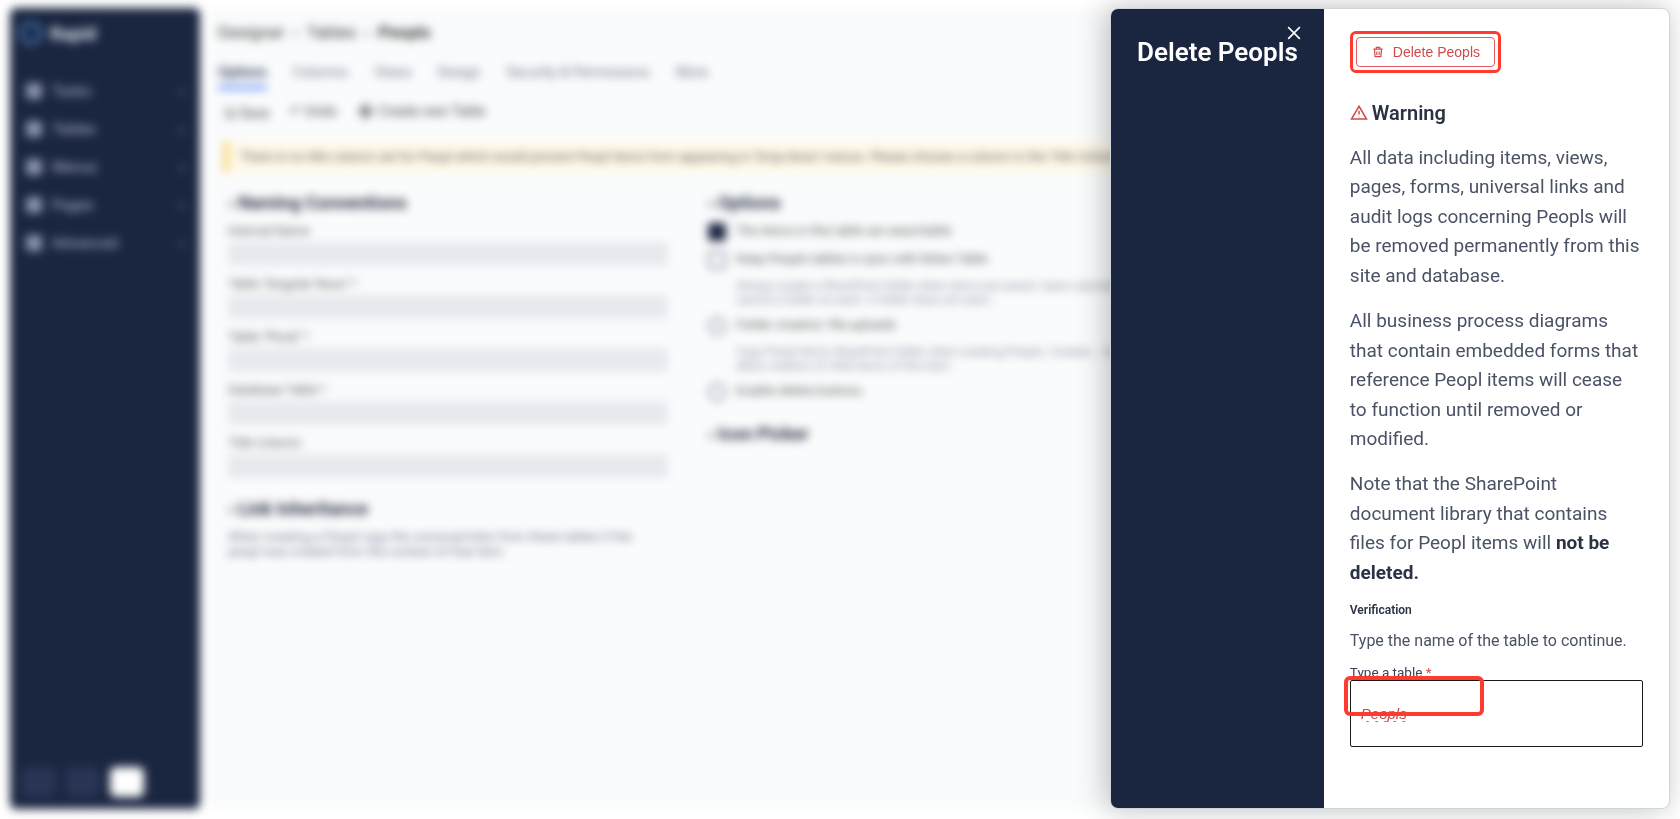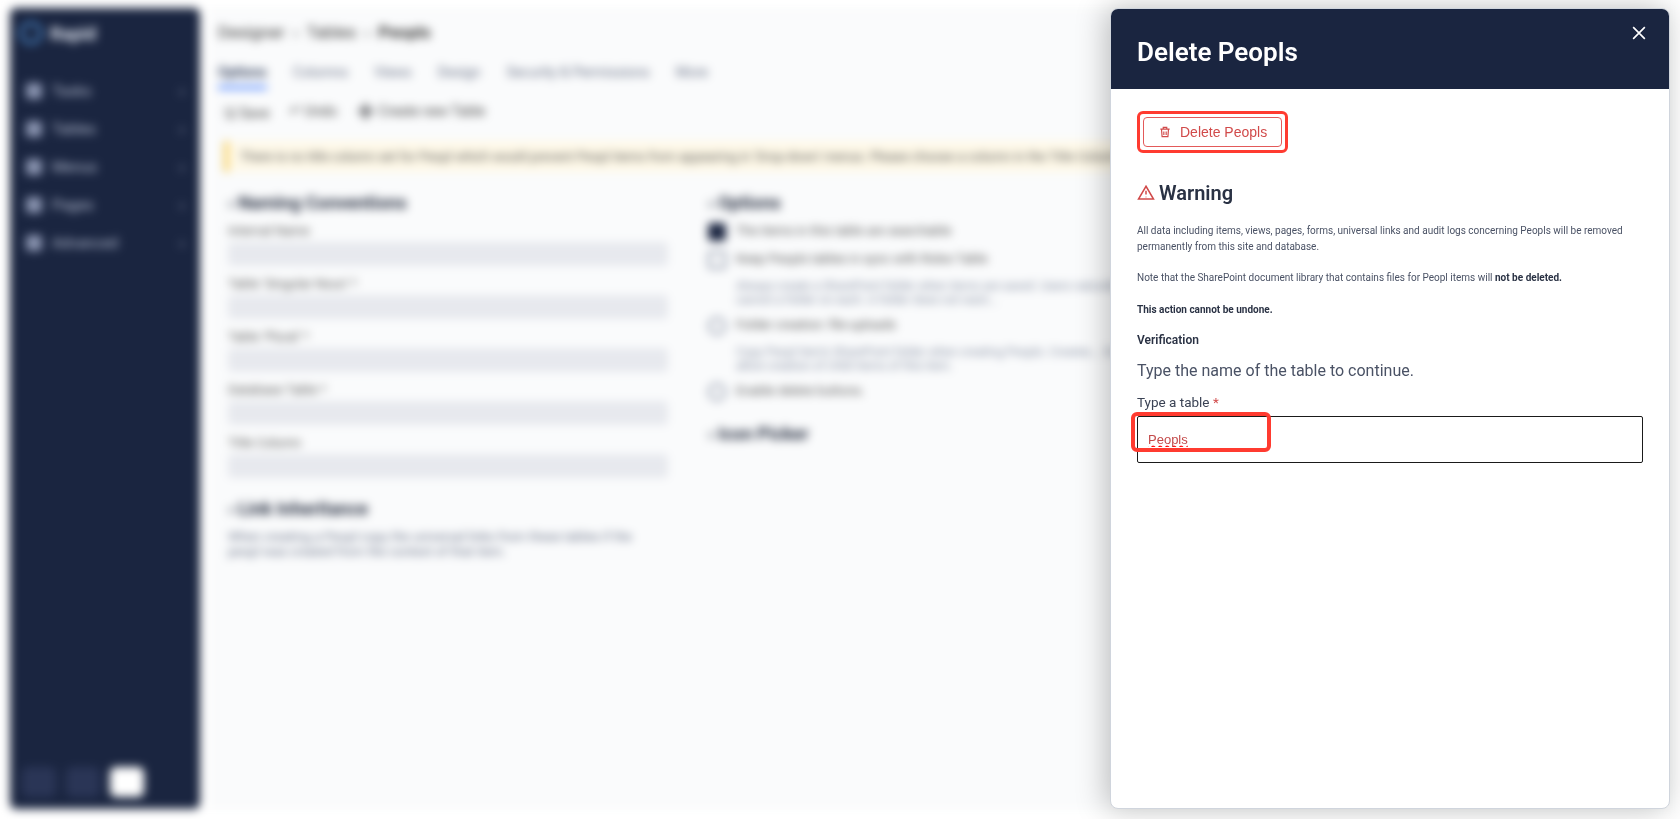--- a/index.html
+++ b/index.html
@@ -72,21 +72,21 @@
     .sec .sub { font-size:12px; color:#8891a4; margin-left:28px;}
 
     
     .modal {
       position: absolute;
       top: 8px; bottom: 10px; right: 10px;
       width: 560px;
       background: #fff;
       border-radius: 8px;
       box-shadow: -4px 0 30px rgba(0,0,0,0.25);
-      display: flex; flex-direction: column;
+      display: flex; flex-direction: row;
       overflow: hidden;
       z-index: 10;
       border: 1px solid #d0d5dd;
     }
     .modal-head {
       background: #1a2540; color: #fff;
       padding: 28px 26px 22px;
       position: relative;
     }
     .modal-head h2 { font-size: 26px; font-weight: 600; }
@@ -106,37 +106,38 @@
     .callout-del {
       border: 3px solid #ff3b30; border-radius: 6px; padding: 3px; display: inline-block; margin-bottom: 28px;
     }
     .warn-row {
       display: flex; align-items: center; gap: 4px; margin-bottom: 18px;
     }
     .warn-tri {
       width: 18px; height: 18px; color: #d14a4a;
     }
     .warn-row h3 { font-size: 20px; font-weight: 600; color: #2a3244;}
-    .modal-body p { font-size: 10px; line-height: 1.55; color: #4a5265; margin-bottom: 16px;}
+    .modal-body p { font-size: 19px; line-height: 1.55; color: #4a5265; margin-bottom: 16px;}
     .modal-body p strong { color: #2a3244; font-weight: 700;}
     .ver-h { font-size: 12px; font-weight: 600; color: #2a3244; margin: 12px 0 14px;}
     .ver-sub { font-size: 16px; color: #4a5265; margin-bottom: 14px;}
-    .fld-label { font-size: 13.5px; color: #3a4254; margin-bottom: 6px; }
+    .fld-label { font-size: 13.5px; color: #3a4254; }
     .fld-label .req { color: #d14a4a; }
     .inp-wrap { position: relative;}
     .inp {
       width: 100%;
       border: 1px solid #1a1a1a;
       border-radius: 2px;
-      padding: 15px 10px;
-      font-size: 13px;
+      padding: 24px 10px;
+      font-size: 15px;
       color: #c44a4a;
       text-decoration: underline red wavy;
       text-decoration-skip-ink: none;
       outline: none;
+      font-style: italic;
     }
     .inp-frame {
       position: absolute;
       left: -6px; top: -4px;
       border: 4px solid #ff3b30; border-radius: 6px;
       width: 140px; height: 40px;
       pointer-events: none;
     }
   </style>
 </head>
@@ -277,22 +278,22 @@
     <div class="warn-row">
       <span class="warn-tri">
         <svg viewBox="0 0 24 24" width="18" height="18" stroke="#d14a4a" stroke-width="2" fill="none">
             <path d="M12 3 L22 20 H2 Z M12 9v5 M12 17v.5"></path>
           </svg>
       </span>
       <h3>Warning</h3>
     </div>
 
     <p>All data including items, views, pages, forms, universal links and audit logs concerning Peopls will be removed permanently from this site and database.</p>
+    <p>All business process diagrams that contain embedded forms that reference Peopl items will cease to function until removed or modified.</p>
     <p><span>Note that the SharePoint document library that contains files for Peopl items will </span><strong>not be deleted.</strong></p>
-    <p><strong>This action cannot be undone.</strong></p>
 
     <div class="ver-h">Verification</div>
     <div class="ver-sub">Type the name of the table to continue.</div>
     <div class="fld-label">
       <span>Type a table</span> <span class="req">*</span>
     </div>
     <div class="inp-wrap">
       <input class="inp" type="text" value="Peopls" style="">
       <div class="inp-frame"></div>
     </div>

